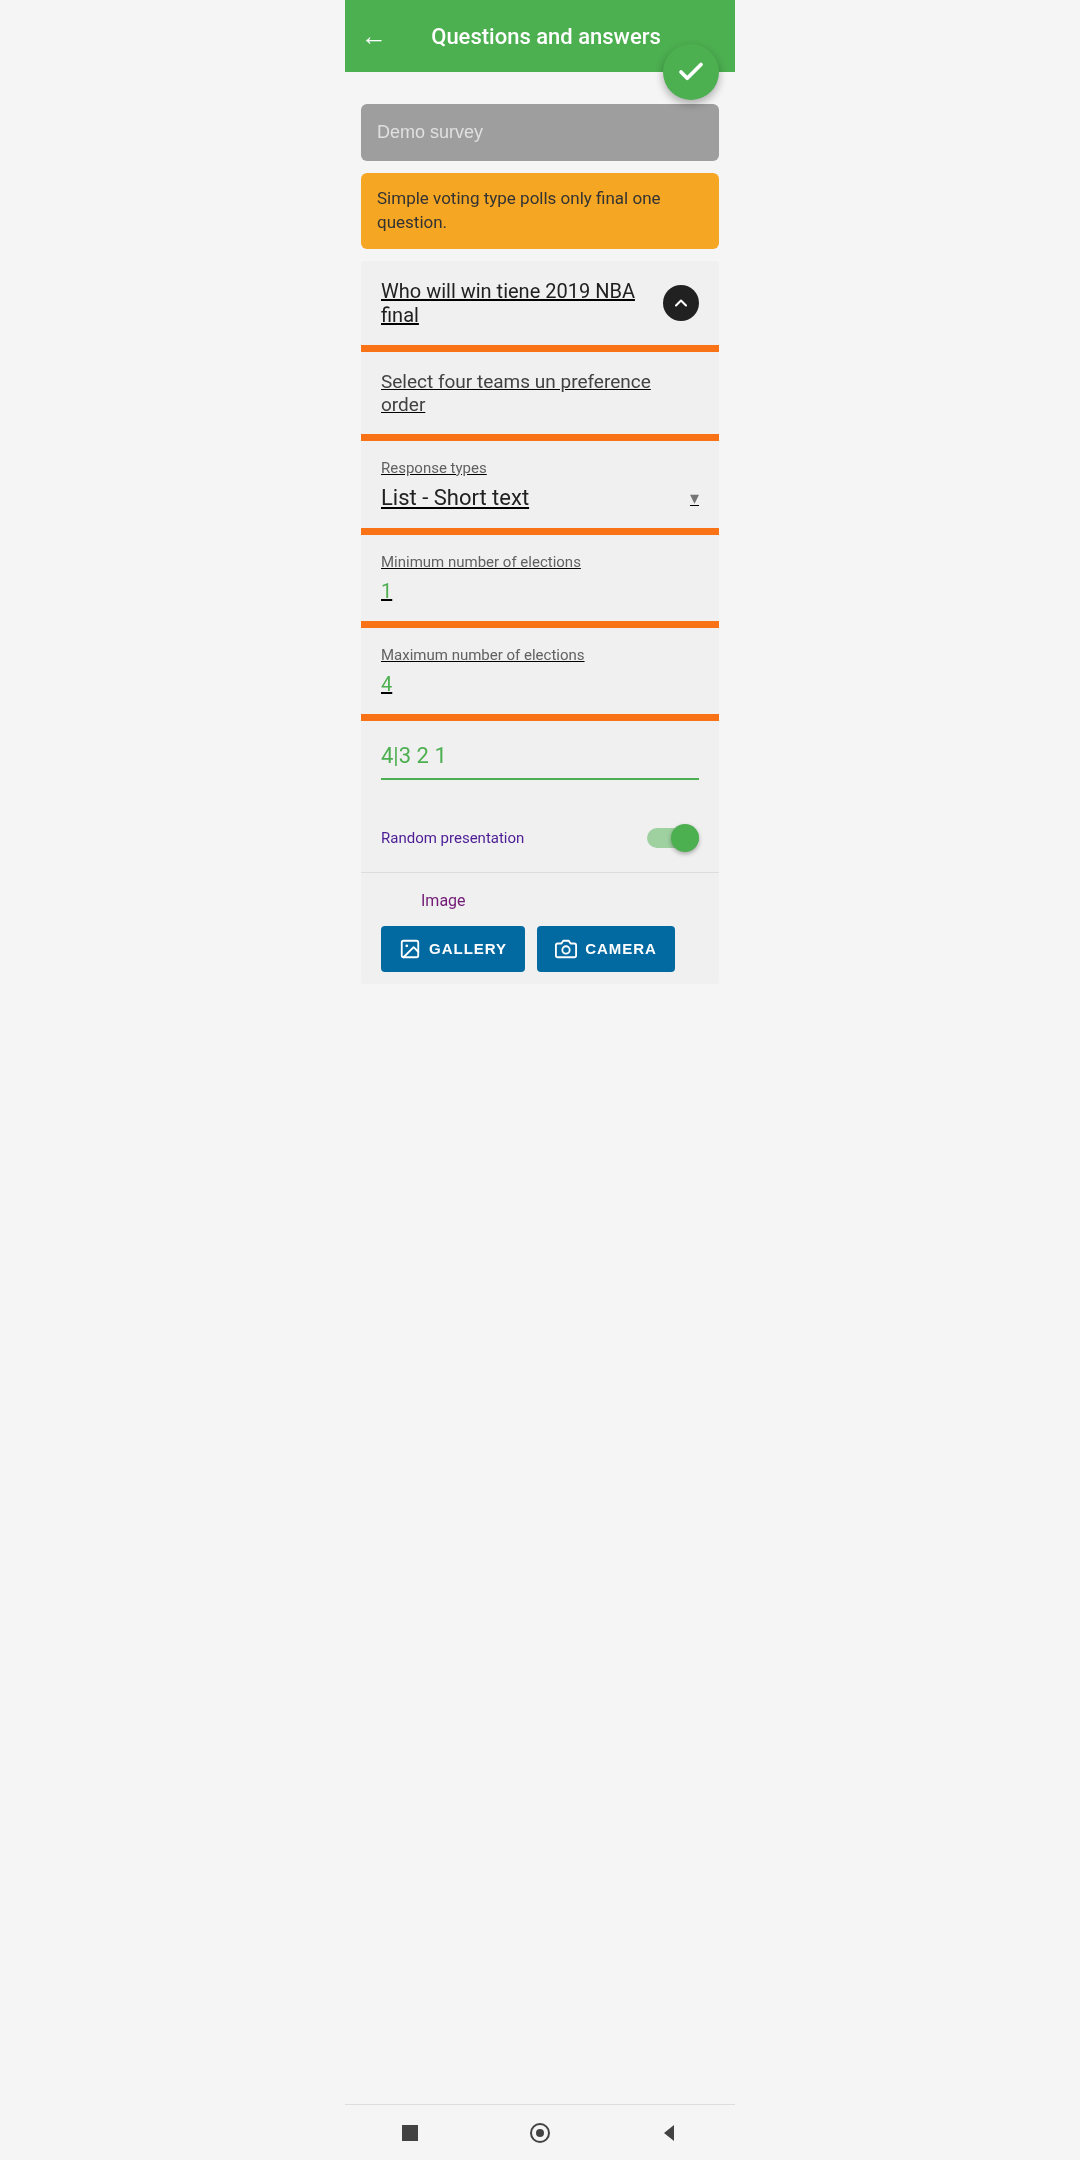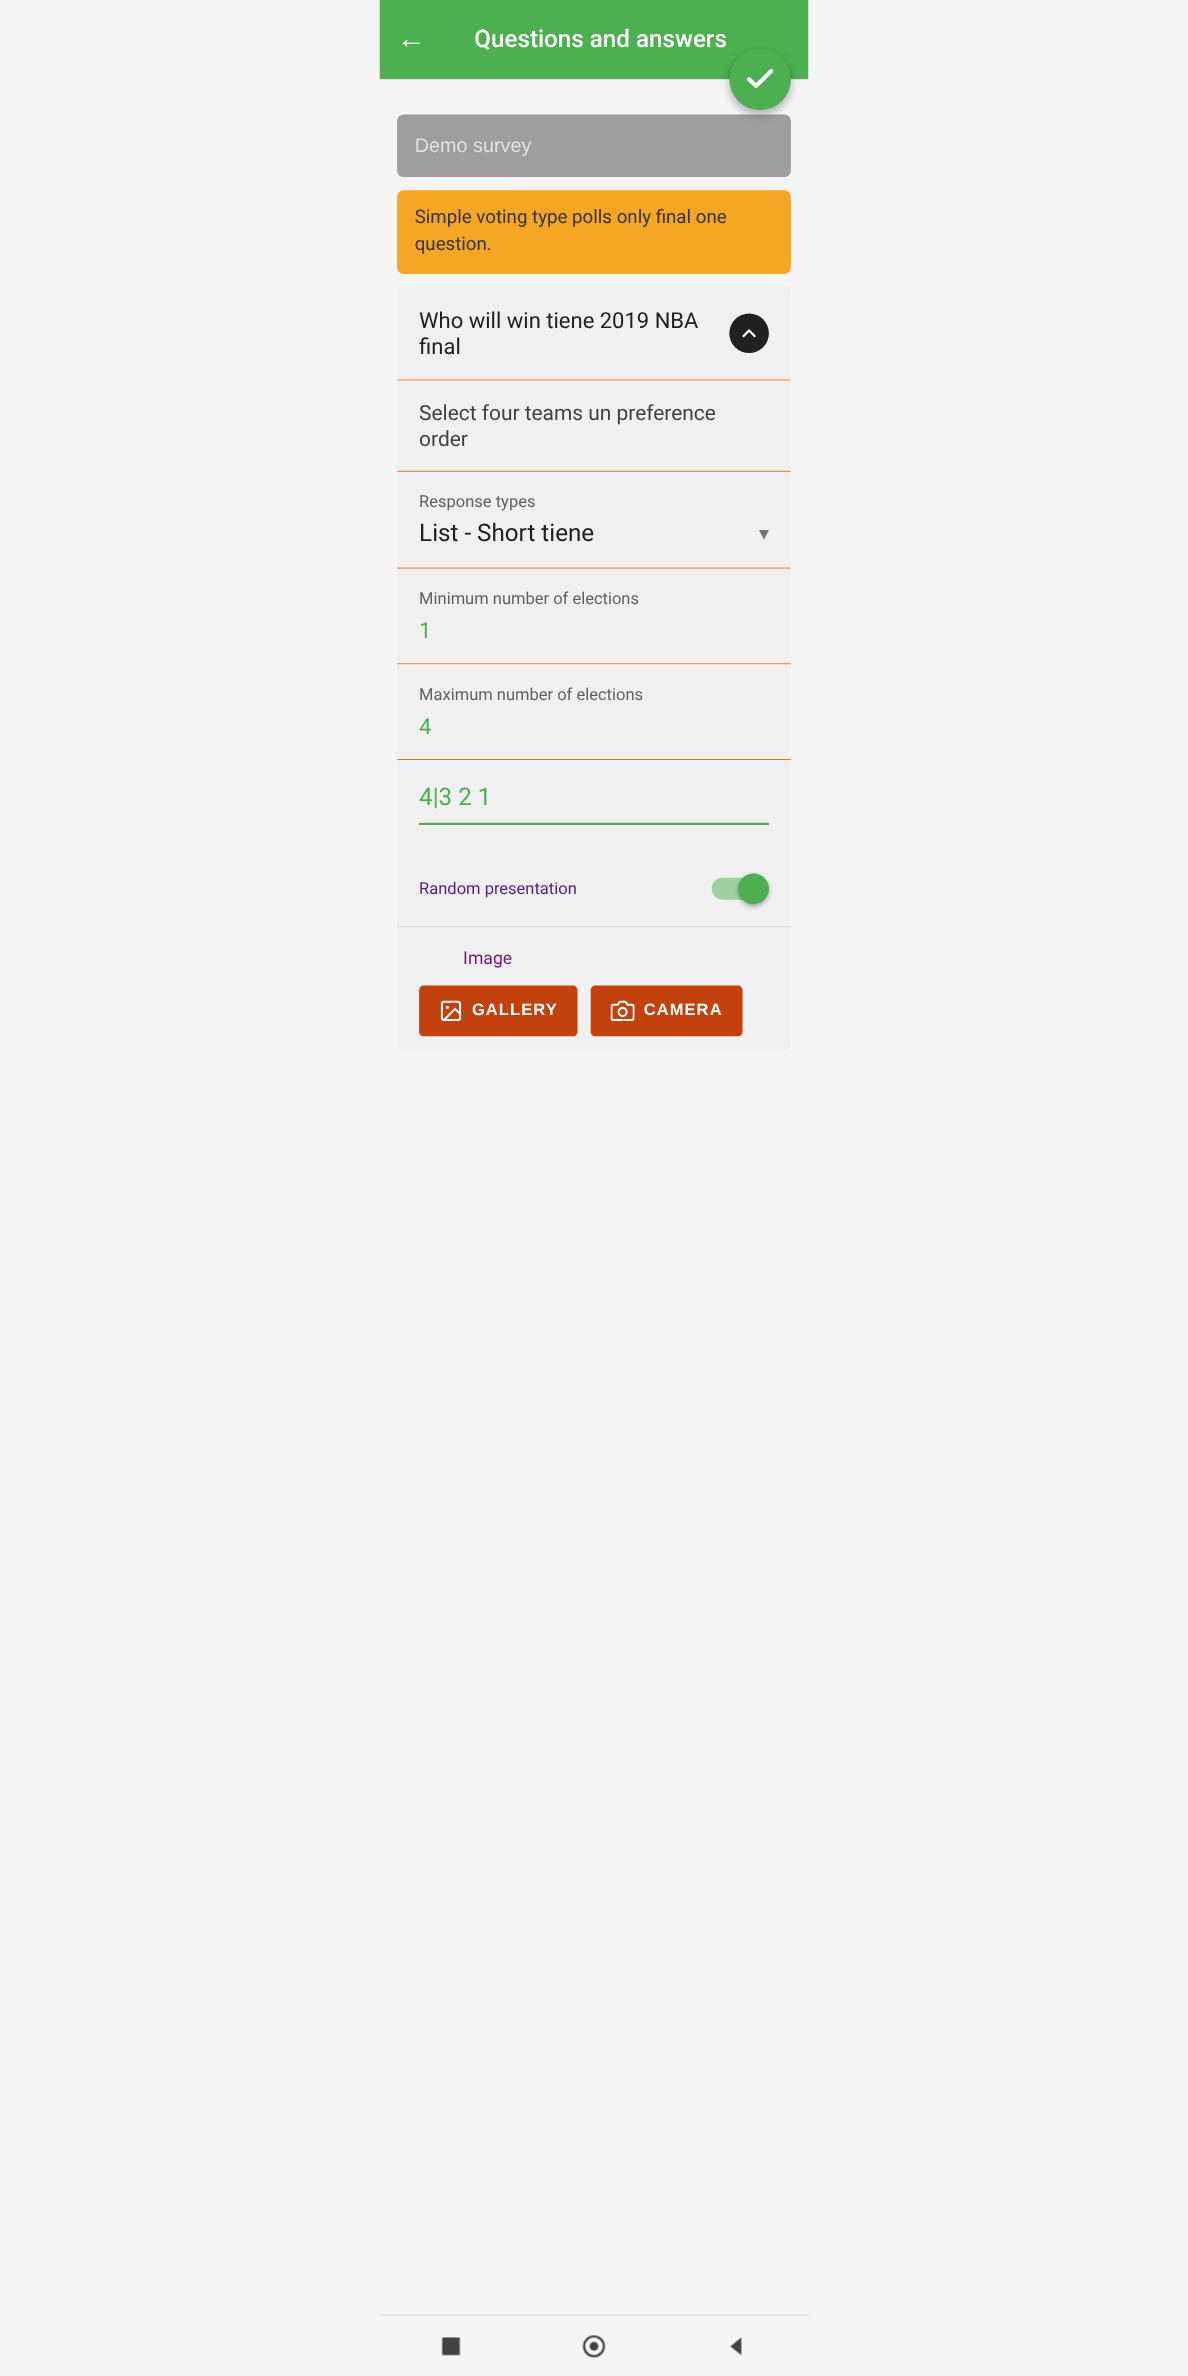--- a/index.html
+++ b/index.html
@@ -96,22 +96,23 @@
     .card {
       margin: 8px 16px 16px 16px;
       background: #f0f0f0;
       border-radius: 4px;
       padding: 0;
       overflow: hidden;
     }
 
     .card-row {
       padding: 18px 20px;
-      border-bottom: 1px solid #f97316;
+      border-bottom: 7px solid #f97316;
       background: #f0f0f0;
+      text-decoration: underline;
     }
 
     .card-row:last-child {
       border-bottom: none;
     }
 
     .question-title-row {
       display: flex;
       align-items: center;
       justify-content: space-between;
@@ -263,21 +264,21 @@
 
     .image-buttons {
       display: flex;
       gap: 12px;
     }
 
     .img-btn {
       display: flex;
       align-items: center;
       gap: 8px;
-      background: #c2410c;
+      background: #0369a1;
       color: white;
       border: none;
       border-radius: 4px;
       padding: 12px 18px;
       font-size: 15px;
       font-weight: 700;
       letter-spacing: 1px;
       cursor: pointer;
       text-transform: uppercase;
     }
@@ -353,21 +354,21 @@
       </div>
     </div>
 
     <div class="card-row">
       <span class="subtitle-text">Select four teams un preference order</span>
     </div>
 
     <div class="card-row">
       <div class="field-label">Response types</div>
       <div class="dropdown-row">
-        <span class="dropdown-value">List - Short tiene</span>
+        <span class="dropdown-value">List - Short text</span>
         <span class="dropdown-arrow">▾</span>
       </div>
     </div>
 
     <div class="card-row">
       <div class="field-label">Minimum number of elections</div>
       <div class="field-value">1</div>
     </div>
 
     <div class="card-row">

